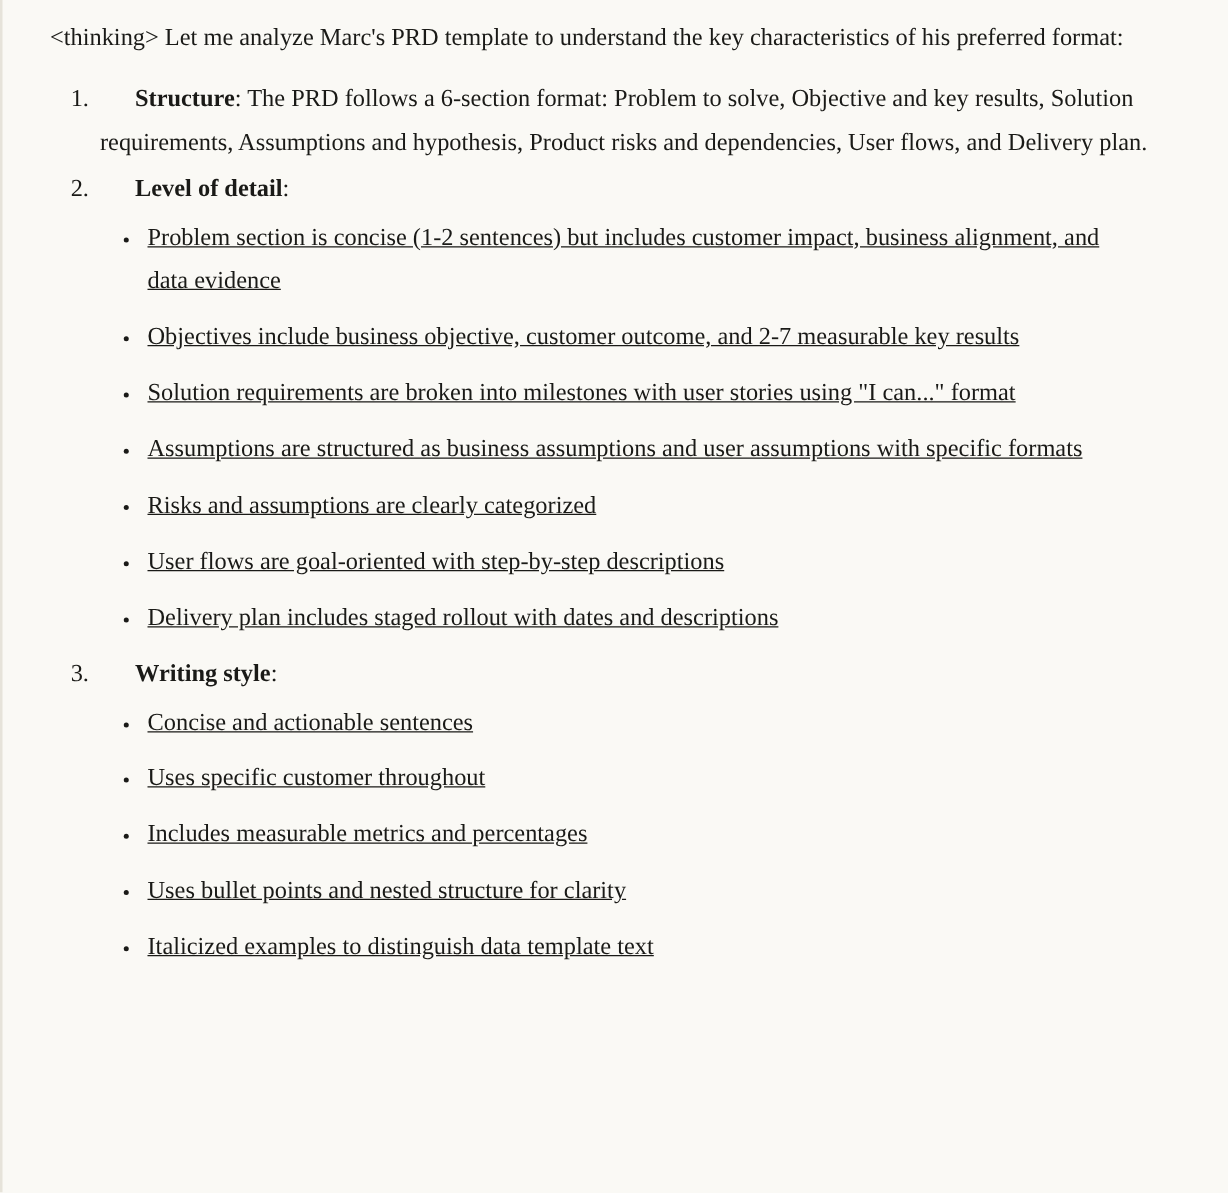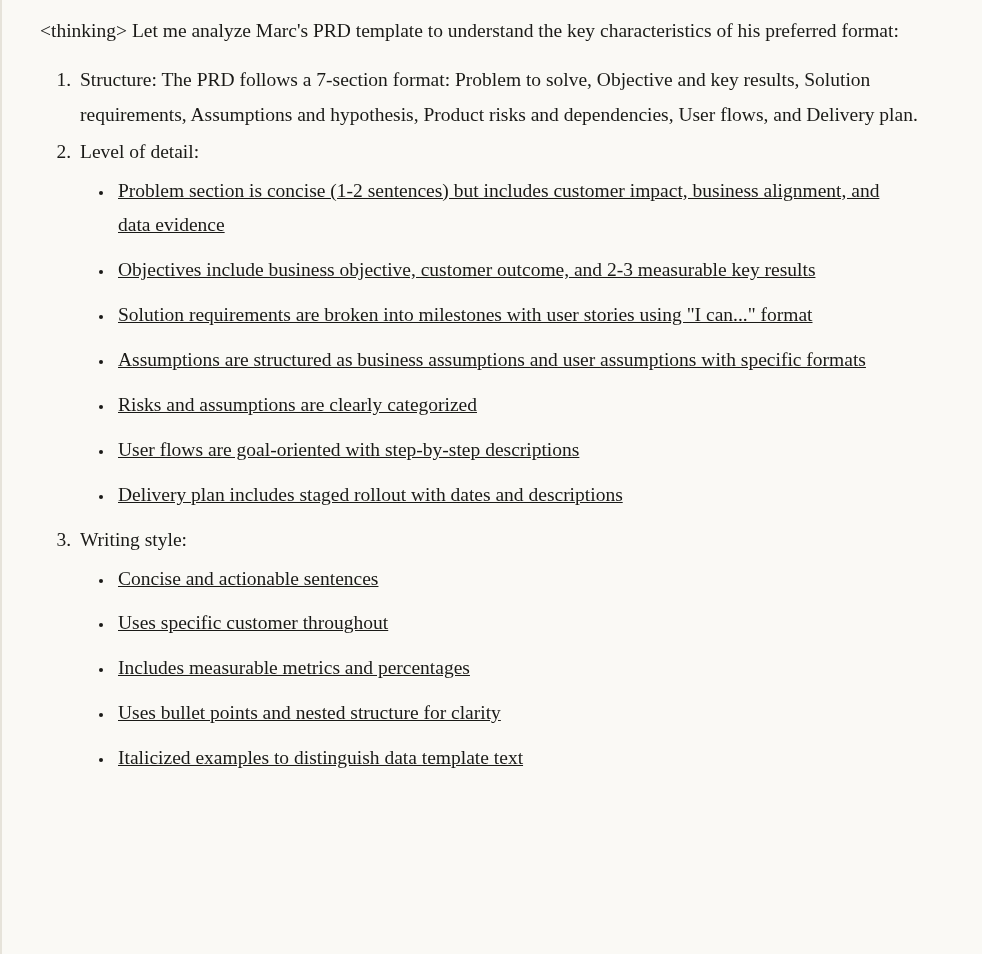--- a/index.html
+++ b/index.html
@@ -58,42 +58,43 @@
   ul.inner > li {
     margin: 0 0 10px 0;
     padding-left: 4px;
     padding-right: 60px;
     text-decoration: underline;
   }
   ul.inner > li::marker {
     font-size: 15px;
   }
   b, strong {
-    font-weight: 400;
+    font-weight: 700;
+    margin-left: 28px;
   }
 </style>
 </head>
 <body>
 
 <div class="page">
   <div class="left-rule"></div>
 
   <p class="intro"><span>&lt;thinking&gt;</span><span> Let me analyze Marc's PRD template to understand the key characteristics of his preferred format:</span></p>
 
   <ol class="outer">
 
     <li>
-      <span class="li-text"><b>Structure</b><span>: </span><span>The PRD follows a 7-section format: Problem to solve, Objective and key results, Solution requirements, Assumptions and hypothesis, Product risks and dependencies, User flows, and Delivery plan.</span></span>
+      <span class="li-text"><b>Structure</b><span>: </span><span>The PRD follows a 6-section format: Problem to solve, Objective and key results, Solution requirements, Assumptions and hypothesis, Product risks and dependencies, User flows, and Delivery plan.</span></span>
     </li>
 
     <li>
       <span class="li-text"><b>Level of detail</b><span>:</span></span>
       <ul class="inner">
         <li>Problem section is concise (1-2 sentences) but includes customer impact, business alignment, and data evidence</li>
-        <li>Objectives include business objective, customer outcome, and 2-3 measurable key results</li>
+        <li>Objectives include business objective, customer outcome, and 2-7 measurable key results</li>
         <li>Solution requirements are broken into milestones with user stories using "I can..." format</li>
         <li>Assumptions are structured as business assumptions and user assumptions with specific formats</li>
         <li>Risks and assumptions are clearly categorized</li>
         <li>User flows are goal-oriented with step-by-step descriptions</li>
         <li>Delivery plan includes staged rollout with dates and descriptions</li>
       </ul>
     </li>
 
     <li>
       <span class="li-text"><b>Writing style</b><span>:</span></span>

